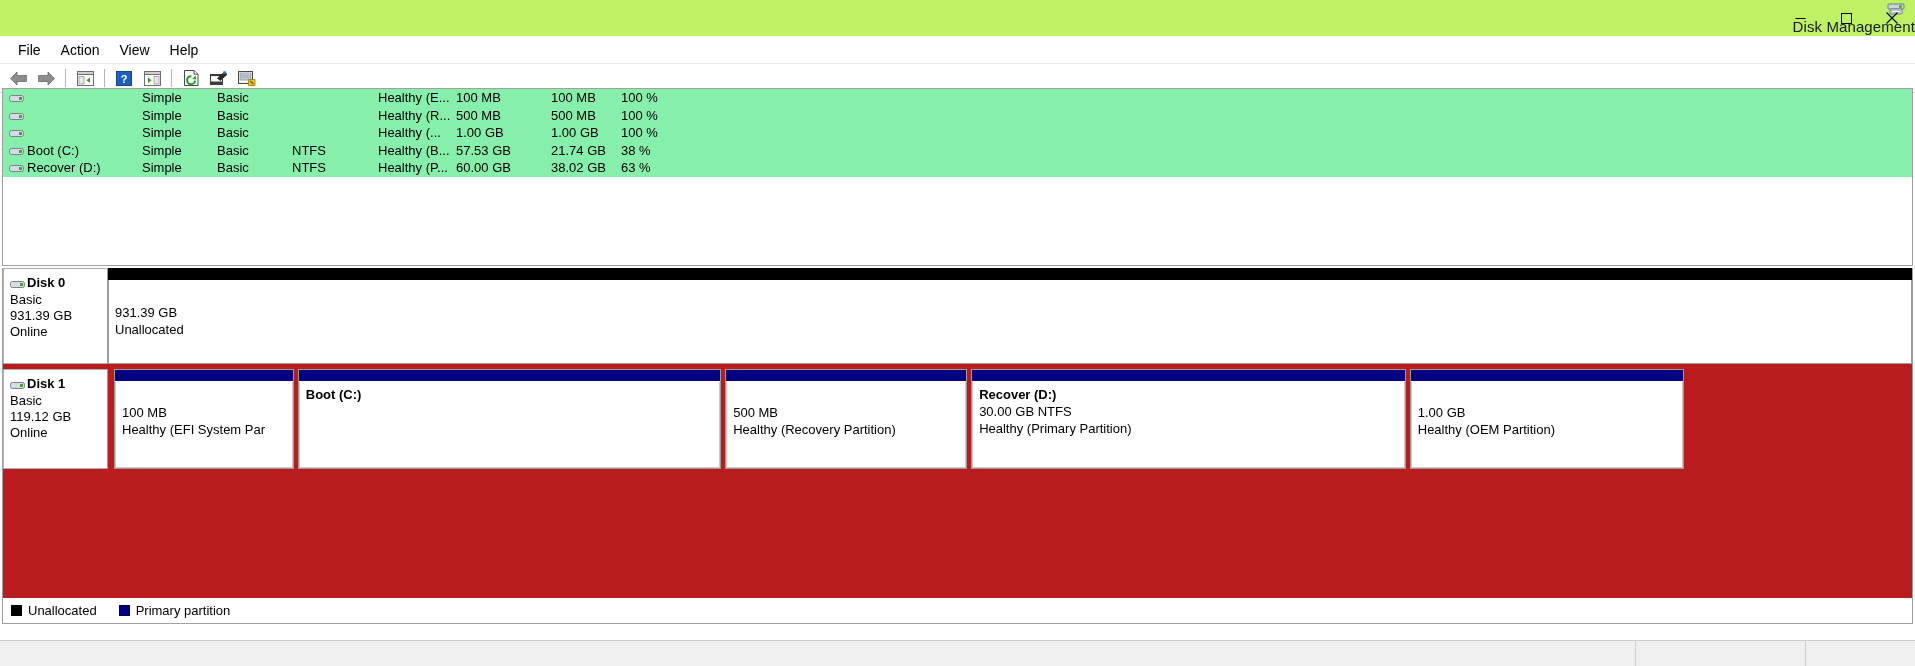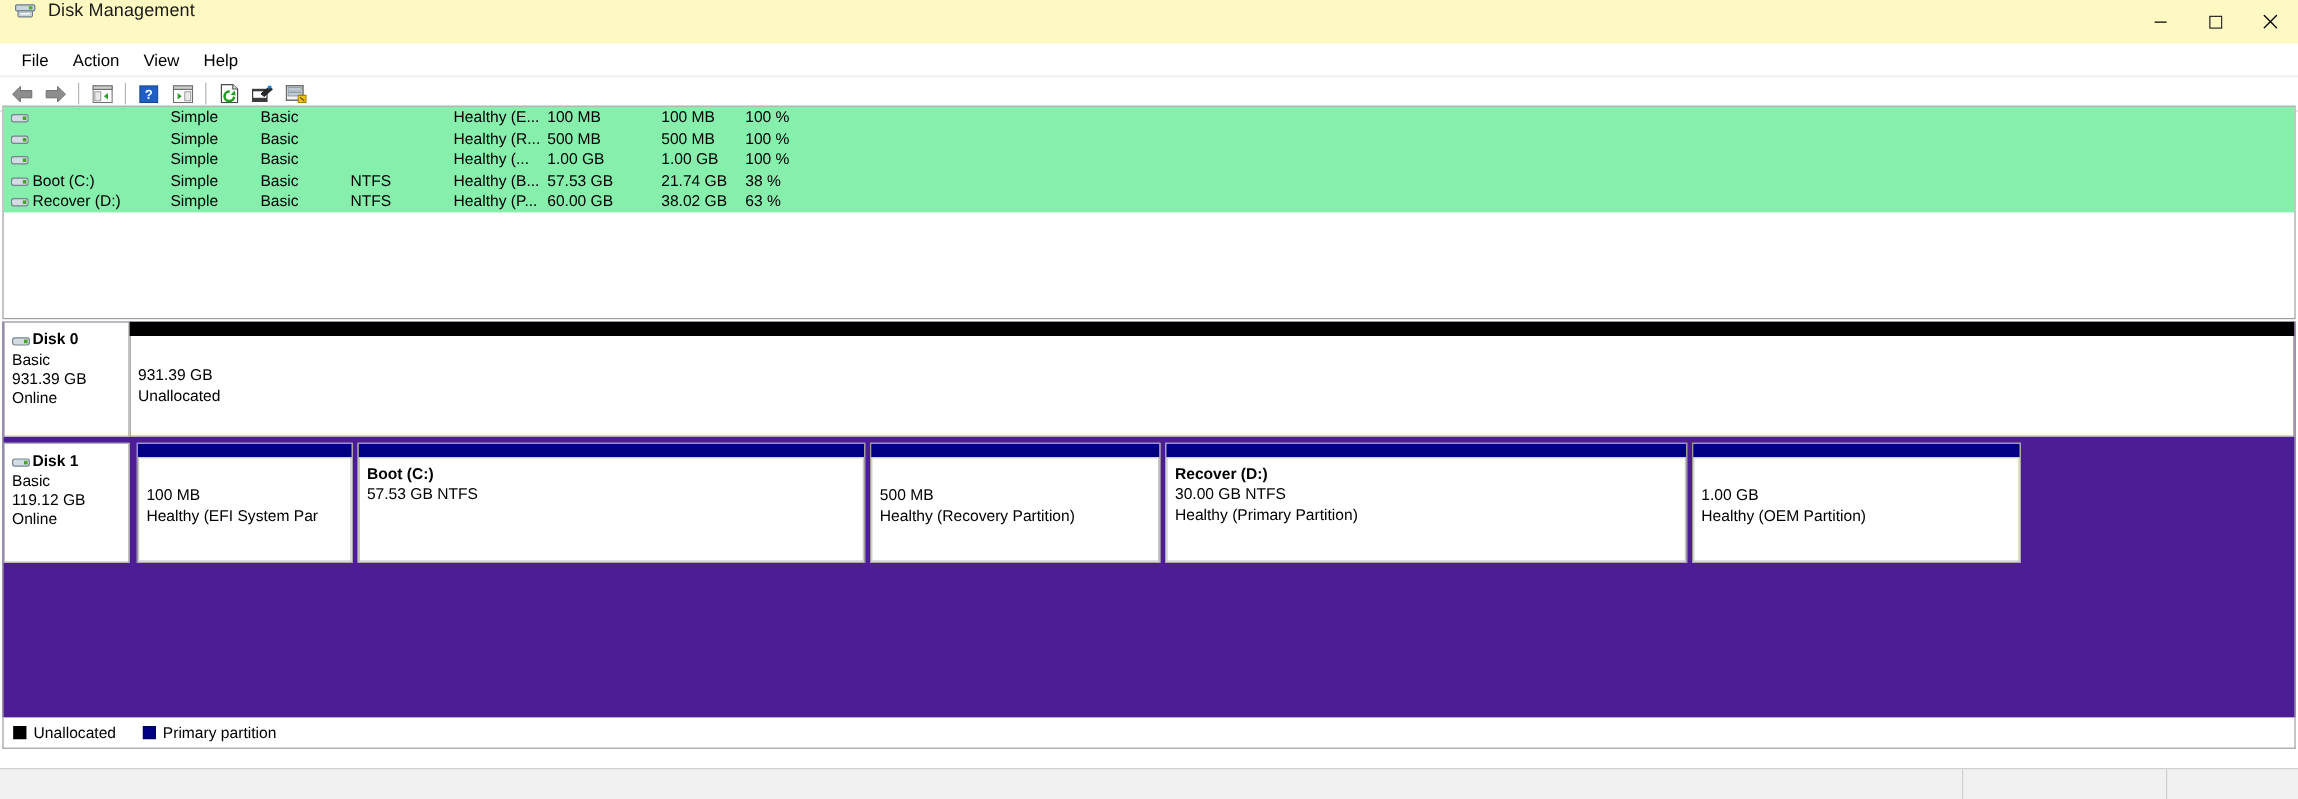--- a/index.html
+++ b/index.html
@@ -14,24 +14,25 @@
     font-size: 14px;
     color: #000000;
     overflow: hidden;
     position: relative;
   }
 
   
   .titlebar {
     height: 36px;
     display: flex;
-    align-items: flex-start;
-    background: #fef9c3;
+    align-items: flex-end;
+    background: #bef264;
     border-bottom: 1px solid #ffffff;
     position: relative;
+    flex-direction: column;
   }
   .title-icon {
     width: 18px; height: 18px;
     margin-left: 12px; margin-right: 10px;
     position: relative;
     flex: 0 0 auto;
   }
   .title-text {
     font-size: 15px;
     color: #1a1a1a;
@@ -136,21 +137,21 @@
     margin-right: 3px;
     position: relative;
   }
 
   
   .graph-pane {
     position: absolute;
     left: 2px; top: 268px;
     width: 1911px;
     height: 330px;
-    background: #4c1d95;
+    background: #b91c1c;
     border-left: 1px solid #a0a0a0;
     border-right: 1px solid #a0a0a0;
     box-sizing: border-box;
     overflow: hidden;
   }
   .disk-row {
     display: flex;
     box-sizing: border-box;
   }
   .disk-info {
@@ -517,21 +518,20 @@
           <div class="part-name"></div>
           <div>100 MB</div>
           <div>Healthy (EFI System Par</div>
         </div>
       </div>
 
       <div class="part" style="flex:339 1 0;">
         <div class="part-bar" style="background:#000080;"></div>
         <div class="part-body" style="padding-top:4px;">
           <div class="part-name">Boot  (C:)</div>
-          <div>57.53 GB NTFS</div>
         </div>
       </div>
 
       <div class="part" style="flex:193 1 0;">
         <div class="part-bar" style="background:#000080;"></div>
         <div class="part-body">
           <div class="part-name"></div>
           <div>500 MB</div>
           <div>Healthy (Recovery Partition)</div>
         </div>

